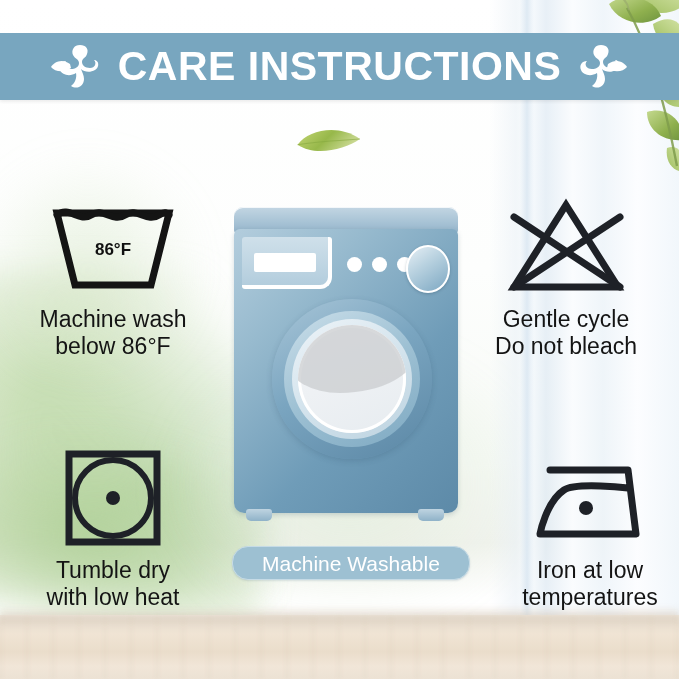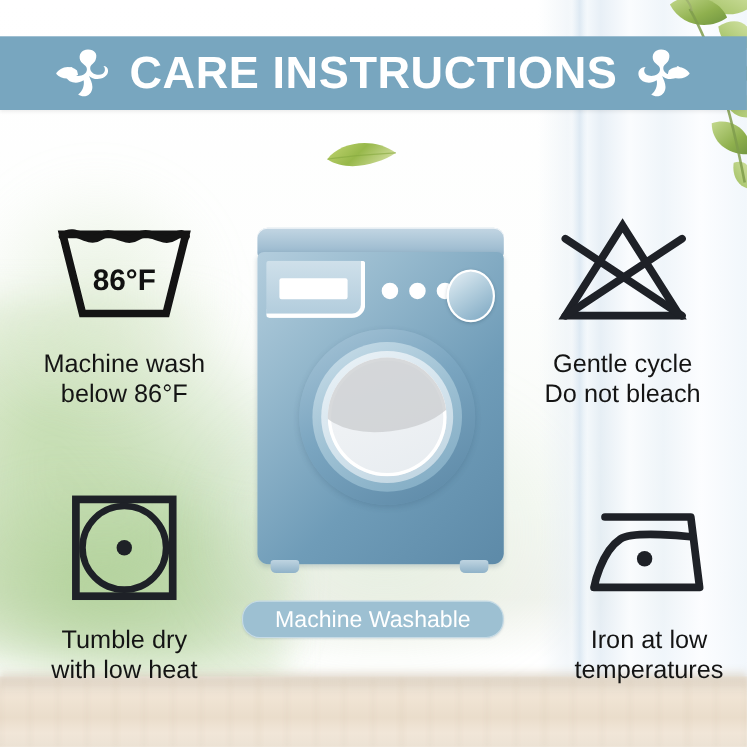--- a/index.html
+++ b/index.html
@@ -119,31 +119,31 @@
     line-height:1;
   }
   .fleur{width:58px;height:50px;flex:0 0 auto;}
   .fleur.left{margin-right:10px;}
   .fleur.right{margin-left:10px;}
 
   
   .care-item{position:absolute;width:210px;text-align:center;}
   .care-item .sym{height:106px;display:flex;align-items:center;justify-content:center;}
   .care-label{
-    font-size:23px;color:#141414;line-height:1.18;margin-top:19px;
+    font-size:23px;color:#141414;line-height:1.18;margin-top:8px;
     white-space:pre-line;
   }
   #item-wash   {left:8px;  top:192px;}
   #item-bleach {left:461px;top:192px;}
   #item-dry    {left:8px;  top:443px;}
   #item-iron   {left:485px;top:443px;}
 
   .wash-temp{
     position:absolute;left:0;right:0;top:48px;
-    font-size:27px;font-weight:bold;color:#111;text-align:center;
+    font-size:17px;font-weight:bold;color:#111;text-align:center;
   }
 
   
   .machine{position:absolute;left:228px;top:207px;width:236px;height:322px;}
 
   .m-top{
     position:absolute;left:6px;top:0;width:224px;height:26px;
     border-radius:9px 9px 3px 3px;
     background:linear-gradient(180deg,#c3d6e3 0%,#a9c4d6 55%,#94b4cb 100%);
     box-shadow:0 1px 0 rgba(255,255,255,.8) inset;
@@ -199,21 +199,21 @@
   .m-foot{
     position:absolute;width:26px;height:12px;top:302px;
     border-radius:3px 3px 5px 5px;
     background:linear-gradient(180deg,#bfd4e1 0%,#8fb2c8 100%);
   }
   .m-foot.l{left:18px;}
   .m-foot.r{left:190px;}
 
   
   .badge{
-    position:absolute;left:220px;top:546px;width:236px;height:32px;
+    position:absolute;left:232px;top:546px;width:236px;height:32px;
     border-radius:16px;
     background:#9dc0d2;
     border:1px solid #c6dbe6;
     display:flex;align-items:center;justify-content:center;
     box-shadow:0 1px 2px rgba(70,105,130,.18);
   }
   .badge-text{
     color:#ffffff;font-size:21px;line-height:1;white-space:nowrap;
   }
 </style>

